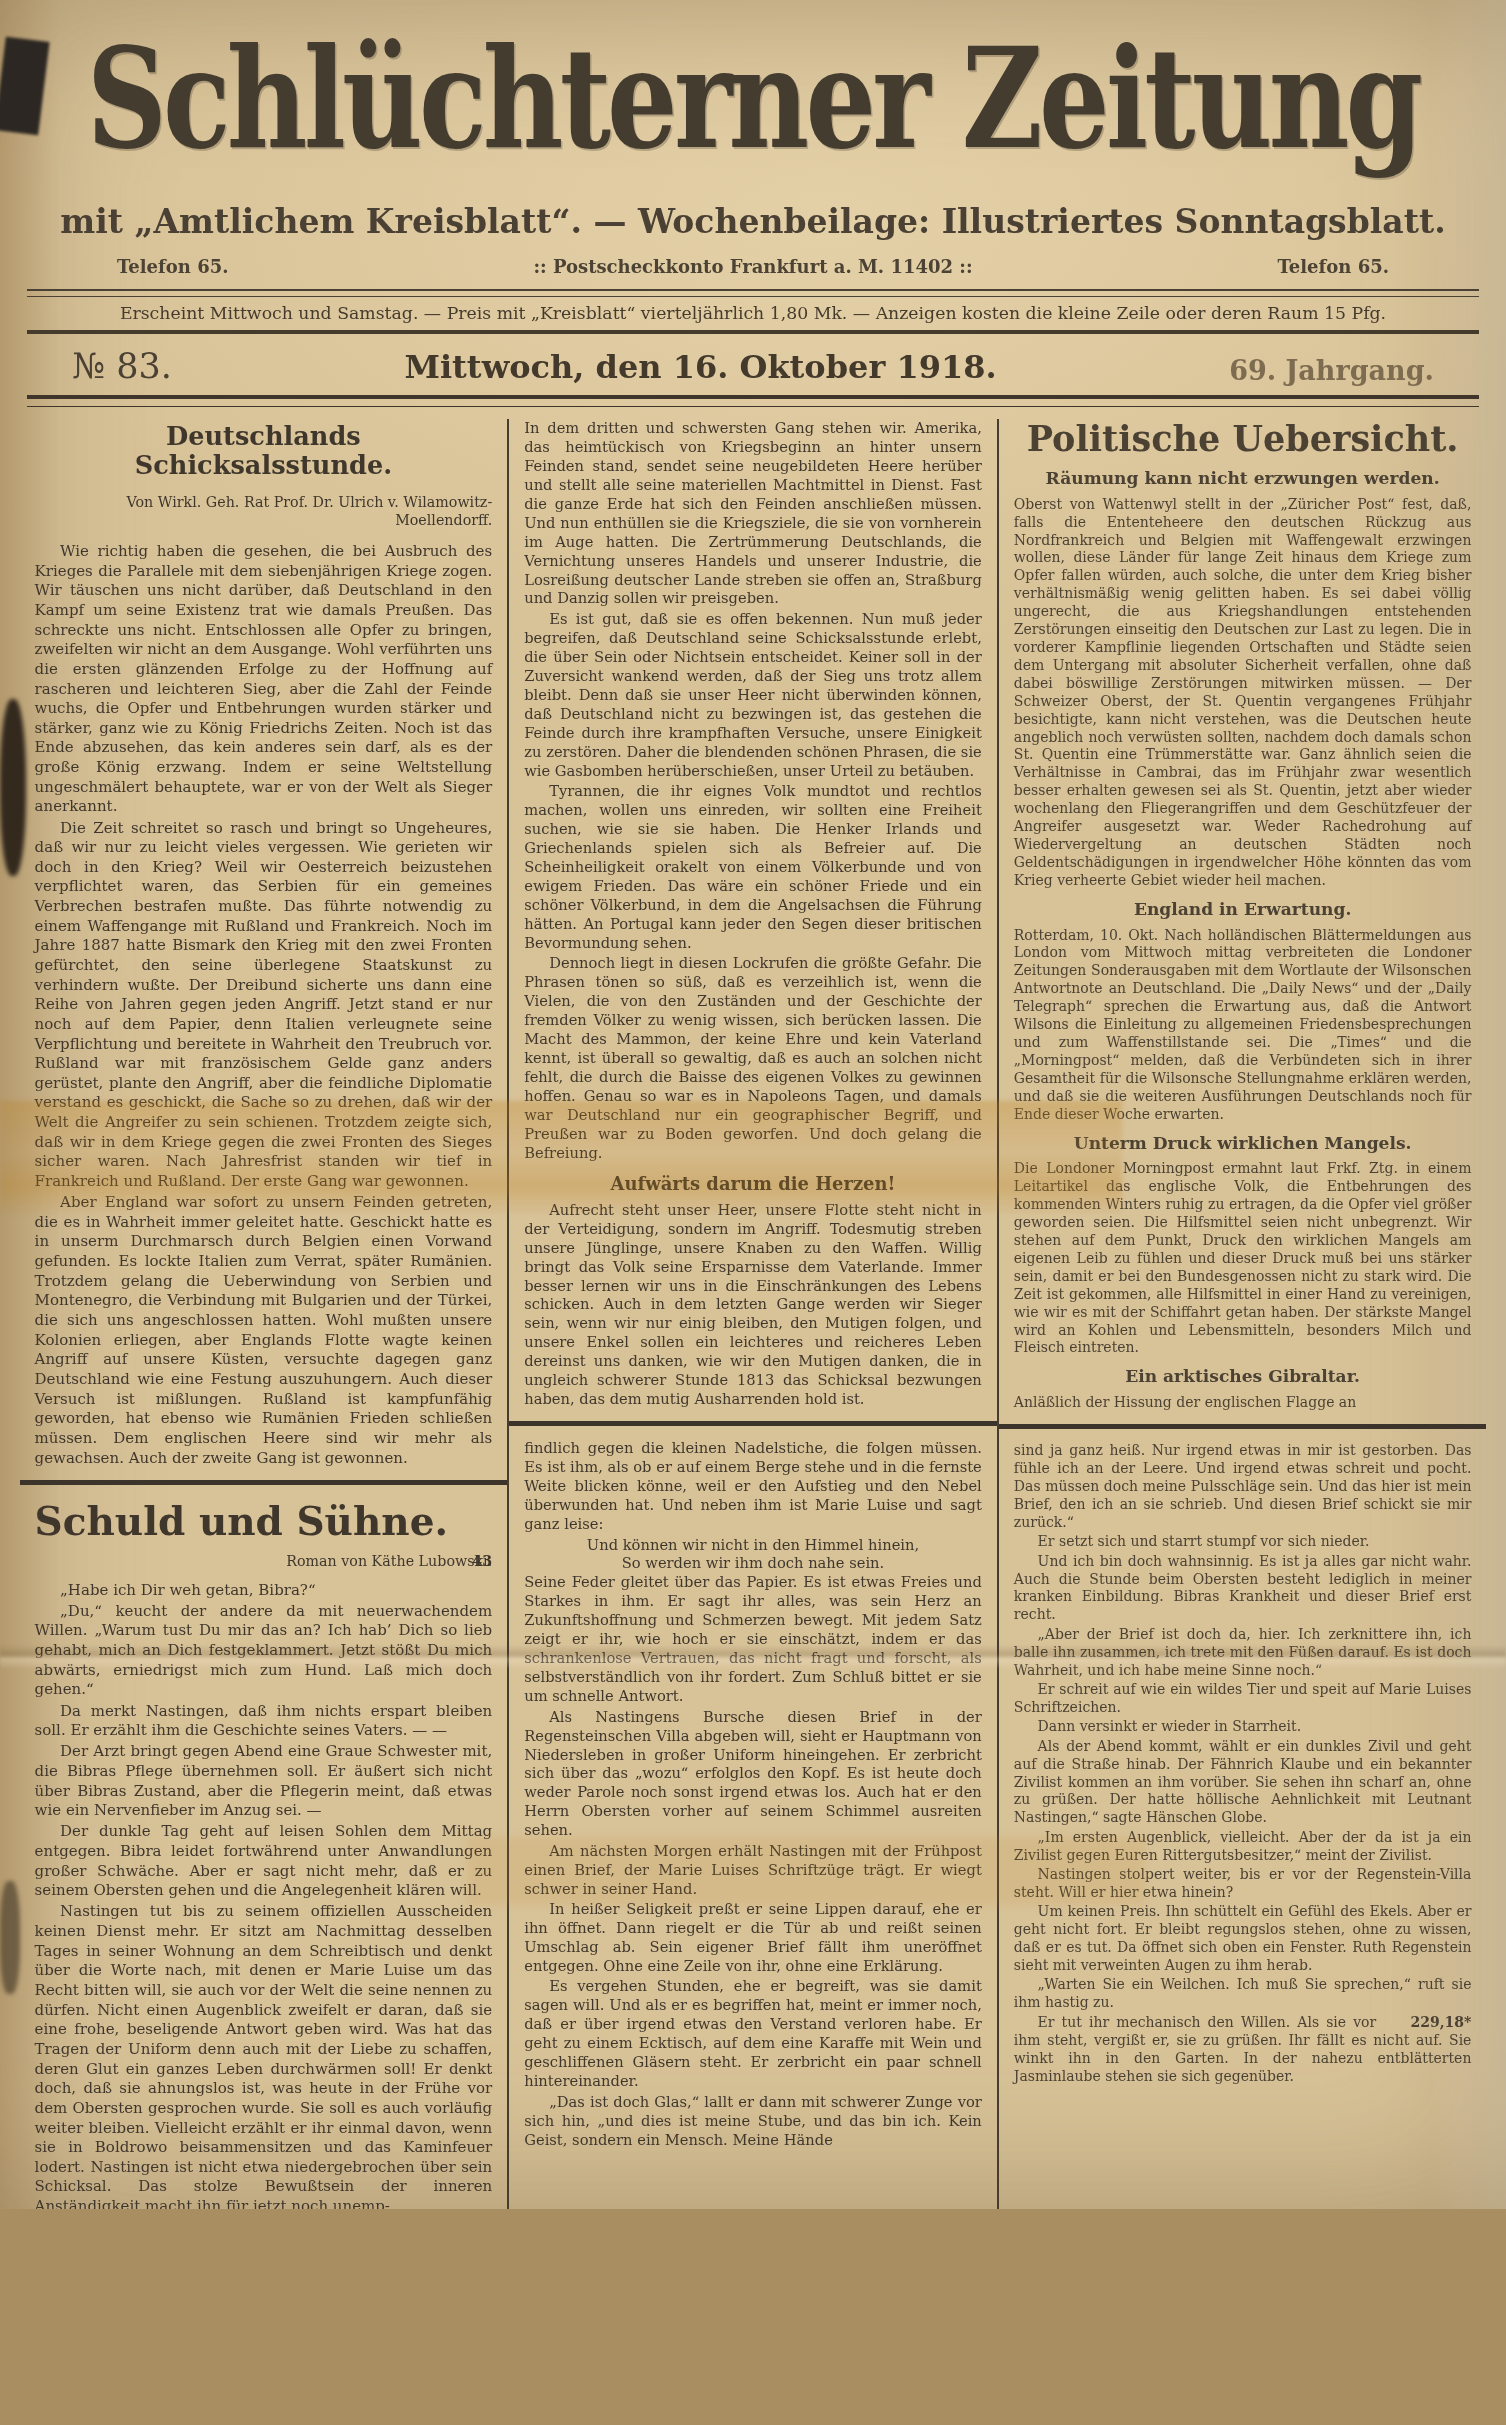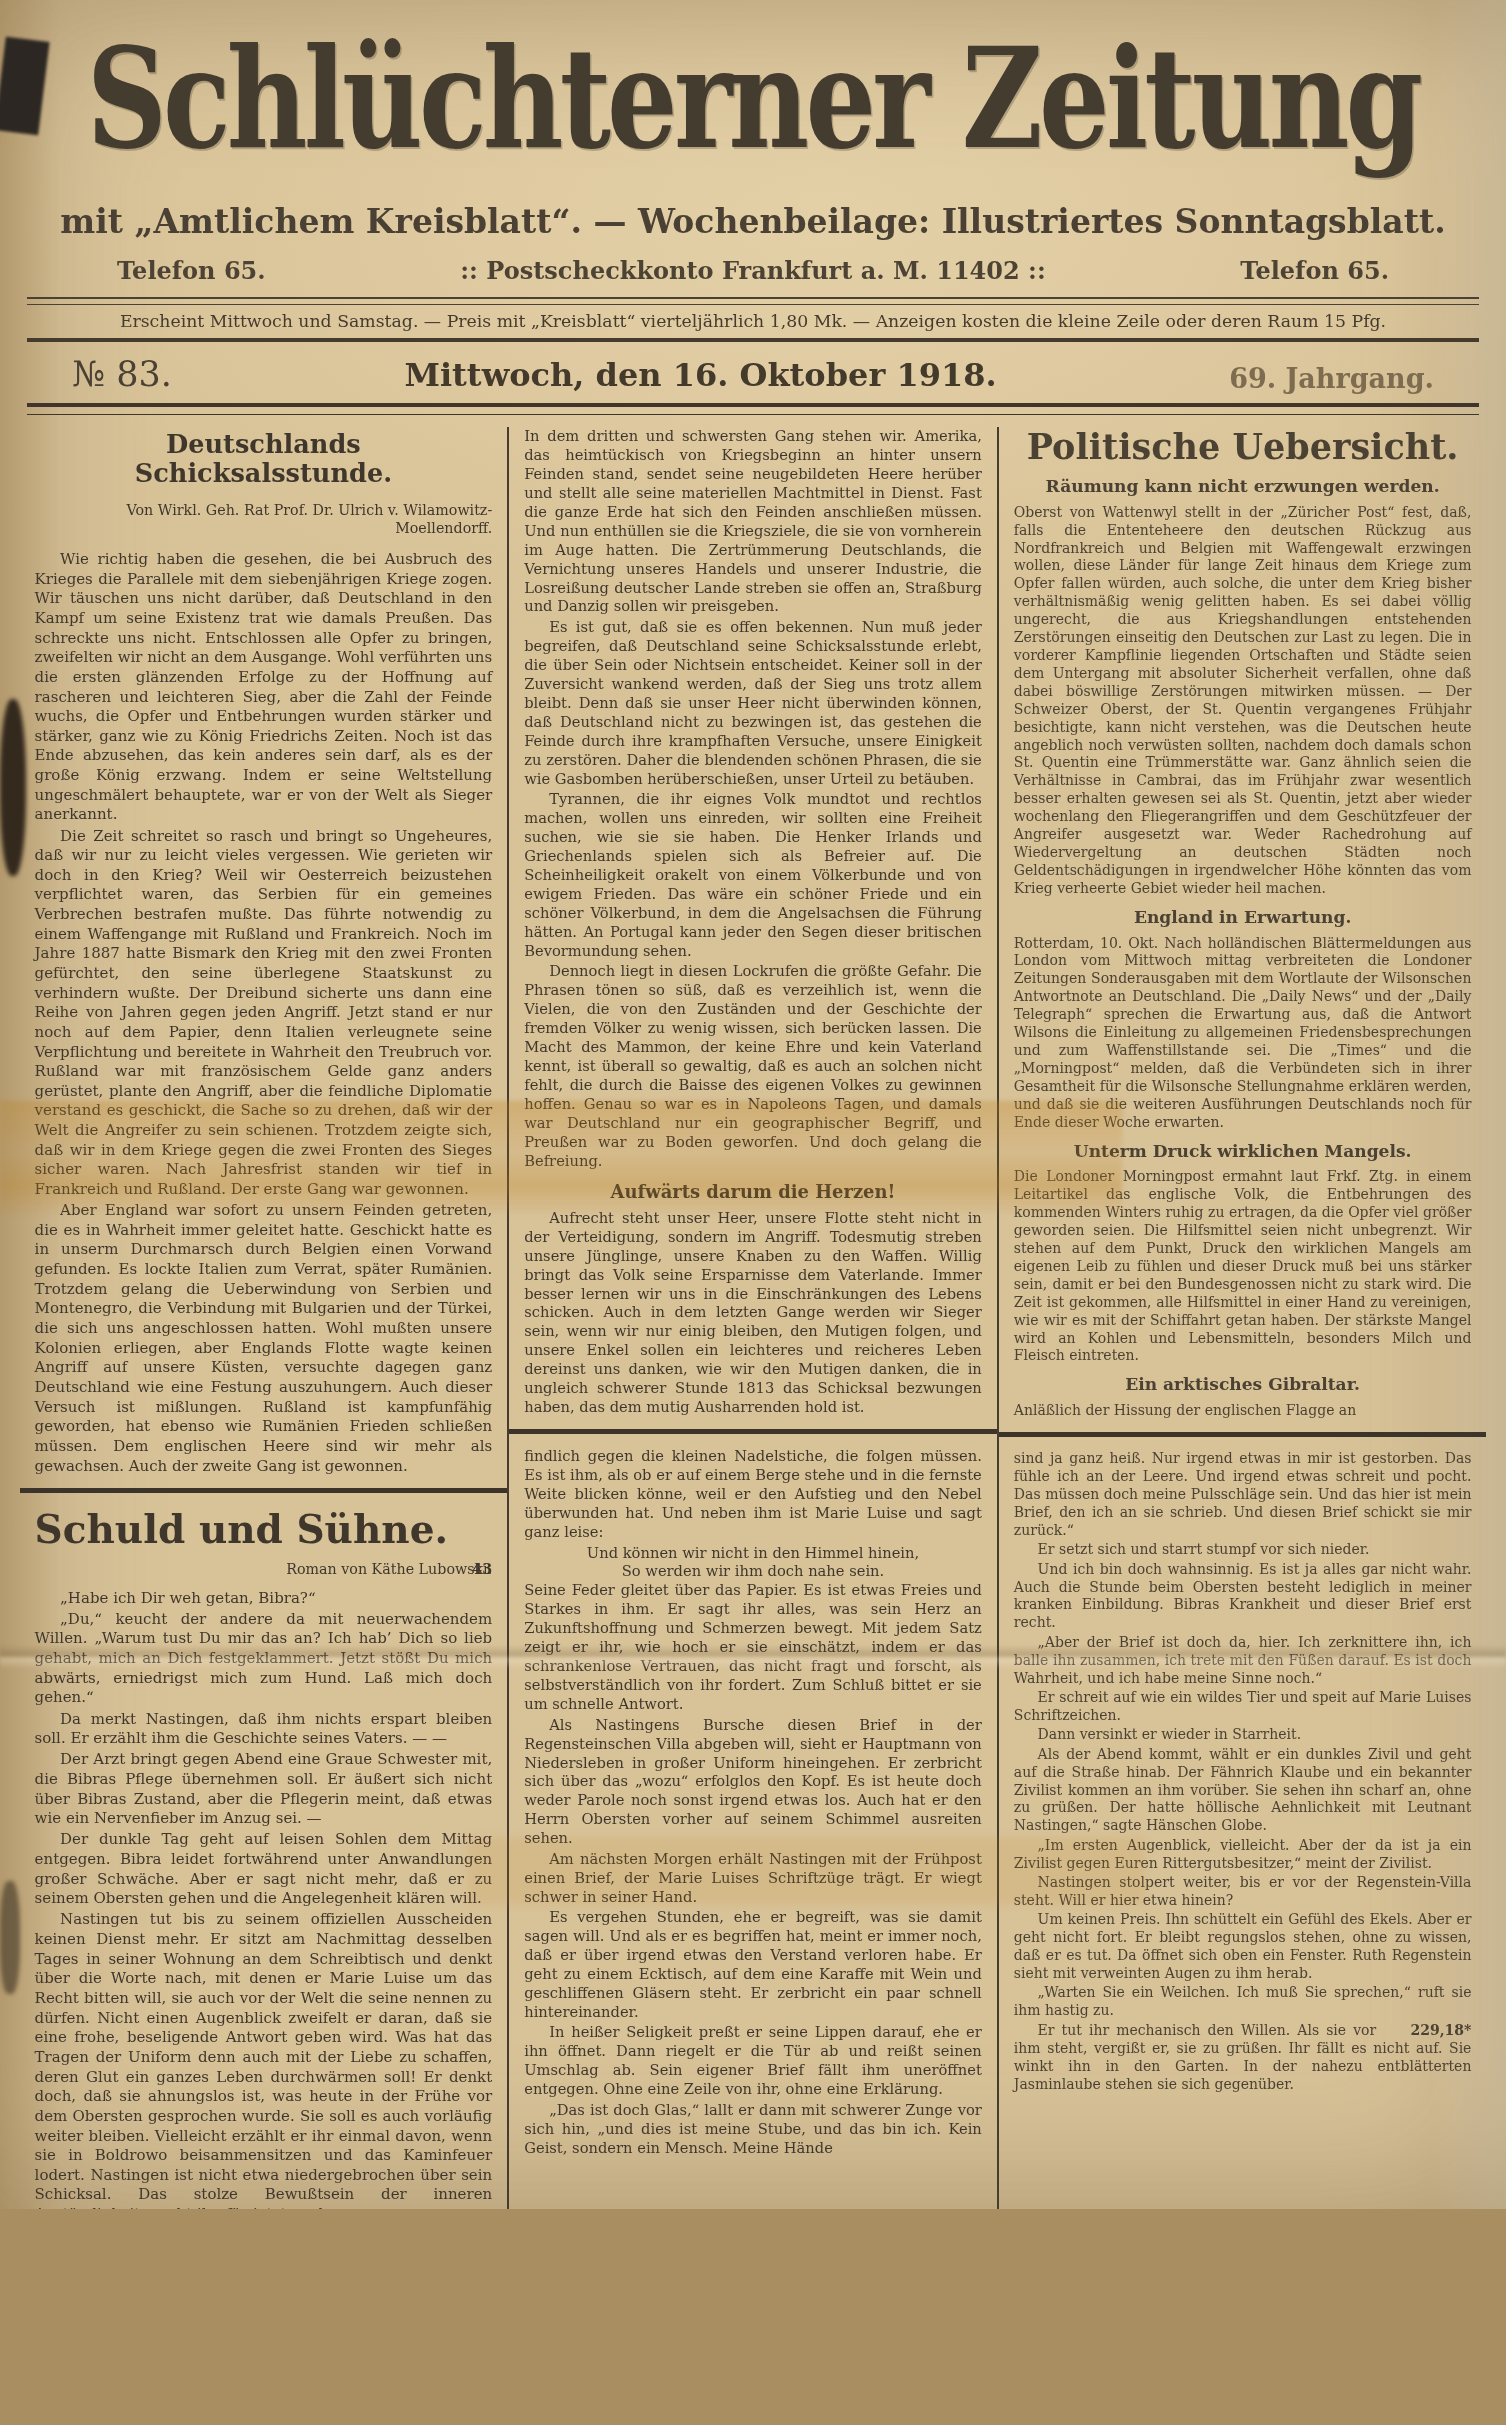--- a/index.html
+++ b/index.html
@@ -15,21 +15,21 @@
   
   .header{padding:18px 27px 0;}
   .masthead{
     font-size:111px;font-weight:bold;text-align:center;white-space:nowrap;
     letter-spacing:-3.8px;color:#453c30;
     transform:scaleY(1.24);transform-origin:top center;
     text-shadow:1.5px 1.5px 0 rgba(52,44,33,.25);
   }
   .subtitle{margin-top:54px;text-align:center;font-size:33px;font-weight:bold;color:#4a4134;}
   .contact-row{display:flex;justify-content:space-between;align-items:baseline;
-    padding:15px 90px 7.5px;font-size:24px;font-weight:bold;color:#4d4334;}
+    padding:15px 90px 7.5px;font-size:18px;font-weight:bold;color:#4d4334;}
   .hr-a{margin:4.5px 0 0;height:4.5px;border-top:2.3px solid #4a4033;border-bottom:1.5px solid #4a4033;}
   .pub-line{text-align:center;font-size:17.3px;padding:6.8px 0;color:#453b2d;}
   .hr-b{height:0;border-top:4.5px solid #453b2d;}
   .date-row{display:flex;justify-content:space-between;align-items:flex-end;padding:12px 45px 9px;}
   .issue{font-size:35px;color:#4a4033;}
   .date{font-size:32px;font-weight:bold;color:#443a2c;}
   .volume{font-size:27px;font-weight:bold;color:#7d6c50;}
   .hr-c{height:6.8px;border-top:4.5px solid #3f352a;border-bottom:1.5px solid #3f352a;}
   
   .columns{display:flex;align-items:stretch;padding:12px 19.6px 0;height:1898px;overflow:hidden;}
@@ -120,22 +120,22 @@
         <div class="para">Aufrecht steht unser Heer, unsere Flotte steht nicht in der Verteidigung, sondern im Angriff. Todesmutig streben unsere Jünglinge, unsere Knaben zu den Waffen. Willig bringt das Volk seine Ersparnisse dem Vaterlande. Immer besser lernen wir uns in die Einschränkungen des Lebens schicken. Auch in dem letzten Gange werden wir Sieger sein, wenn wir nur einig bleiben, den Mutigen folgen, und unsere Enkel sollen ein leichteres und reicheres Leben dereinst uns danken, wie wir den Mutigen danken, die in ungleich schwerer Stunde 1813 das Schicksal bezwungen haben, das dem mutig Ausharrenden hold ist.</div>
         <div class="rule-block"></div>
         <div class="para cont">findlich gegen die kleinen Nadelstiche, die folgen müssen. Es ist ihm, als ob er auf einem Berge stehe und in die fernste Weite blicken könne, weil er den Aufstieg und den Nebel überwunden hat. Und neben ihm ist Marie Luise und sagt ganz leise:</div>
         <div>
           <div class="verse">Und können wir nicht in den Himmel hinein,</div>
           <div class="verse">So werden wir ihm doch nahe sein.</div>
         </div>
         <div class="para cont">Seine Feder gleitet über das Papier. Es ist etwas Freies und Starkes in ihm. Er sagt ihr alles, was sein Herz an Zukunftshoffnung und Schmerzen bewegt. Mit jedem Satz zeigt er ihr, wie hoch er sie einschätzt, indem er das schrankenlose Vertrauen, das nicht fragt und forscht, als selbstverständlich von ihr fordert. Zum Schluß bittet er sie um schnelle Antwort.</div>
         <div class="para">Als Nastingens Bursche diesen Brief in der Regensteinschen Villa abgeben will, sieht er Hauptmann von Niedersleben in großer Uniform hineingehen. Er zerbricht sich über das „wozu“ erfolglos den Kopf. Es ist heute doch weder Parole noch sonst irgend etwas los. Auch hat er den Herrn Obersten vorher auf seinem Schimmel ausreiten sehen.</div>
         <div class="para">Am nächsten Morgen erhält Nastingen mit der Frühpost einen Brief, der Marie Luises Schriftzüge trägt. Er wiegt schwer in seiner Hand.</div>
+        <div class="para">In heißer Seligkeit preßt er seine Lippen darauf, ehe er ihn öffnet. Dann riegelt er die Tür ab und reißt seinen Umschlag ab. Sein eigener Brief fällt ihm uneröffnet entgegen. Ohne eine Zeile von ihr, ohne eine Erklärung.</div>
         <div class="para">Es vergehen Stunden, ehe er begreift, was sie damit sagen will. Und als er es begriffen hat, meint er immer noch, daß er über irgend etwas den Verstand verloren habe. Er geht zu einem Ecktisch, auf dem eine Karaffe mit Wein und geschliffenen Gläsern steht. Er zerbricht ein paar schnell hintereinander.</div>
-        <div class="para">In heißer Seligkeit preßt er seine Lippen darauf, ehe er ihn öffnet. Dann riegelt er die Tür ab und reißt seinen Umschlag ab. Sein eigener Brief fällt ihm uneröffnet entgegen. Ohne eine Zeile von ihr, ohne eine Erklärung.</div>
         <div class="para">„Das ist doch Glas,“ lallt er dann mit schwerer Zunge vor sich hin, „und dies ist meine Stube, und das bin ich. Kein Geist, sondern ein Mensch. Meine Hände</div>
       </div>
     <div class="col col-2">
         <div class="h-section">Politische Uebersicht.</div>
         <div class="crosshead">Räumung kann nicht erzwungen werden.</div>
         <div class="para cont">Oberst von Wattenwyl stellt in der „Züricher Post“ fest, daß, falls die Ententeheere den deutschen Rückzug aus Nordfrankreich und Belgien mit Waffengewalt erzwingen wollen, diese Länder für lange Zeit hinaus dem Kriege zum Opfer fallen würden, auch solche, die unter dem Krieg bisher verhältnismäßig wenig gelitten haben. Es sei dabei völlig ungerecht, die aus Kriegshandlungen entstehenden Zerstörungen einseitig den Deutschen zur Last zu legen. Die in vorderer Kampflinie liegenden Ortschaften und Städte seien dem Untergang mit absoluter Sicherheit verfallen, ohne daß dabei böswillige Zerstörungen mitwirken müssen. — Der Schweizer Oberst, der St. Quentin vergangenes Frühjahr besichtigte, kann nicht verstehen, was die Deutschen heute angeblich noch verwüsten sollten, nachdem doch damals schon St. Quentin eine Trümmerstätte war. Ganz ähnlich seien die Verhältnisse in Cambrai, das im Frühjahr zwar wesentlich besser erhalten gewesen sei als St. Quentin, jetzt aber wieder wochenlang den Fliegerangriffen und dem Geschützfeuer der Angreifer ausgesetzt war. Weder Rachedrohung auf Wiedervergeltung an deutschen Städten noch Geldentschädigungen in irgendwelcher Höhe könnten das vom Krieg verheerte Gebiet wieder heil machen.</div>
         <div class="crosshead">England in Erwartung.</div>
         <div class="para cont">Rotterdam, 10. Okt. Nach holländischen Blättermeldungen aus London vom Mittwoch mittag verbreiteten die Londoner Zeitungen Sonderausgaben mit dem Wortlaute der Wilsonschen Antwortnote an Deutschland. Die „Daily News“ und der „Daily Telegraph“ sprechen die Erwartung aus, daß die Antwort Wilsons die Einleitung zu allgemeinen Friedensbesprechungen und zum Waffenstillstande sei. Die „Times“ und die „Morningpost“ melden, daß die Verbündeten sich in ihrer Gesamtheit für die Wilsonsche Stellungnahme erklären werden, und daß sie die weiteren Ausführungen Deutschlands noch für Ende dieser Woche erwarten.</div>
         <div class="crosshead">Unterm Druck wirklichen Mangels.</div>
         <div class="para cont">Die Londoner Morningpost ermahnt laut Frkf. Ztg. in einem Leitartikel das englische Volk, die Entbehrungen des kommenden Winters ruhig zu ertragen, da die Opfer viel größer geworden seien. Die Hilfsmittel seien nicht unbegrenzt. Wir stehen auf dem Punkt, Druck den wirklichen Mangels am eigenen Leib zu fühlen und dieser Druck muß bei uns stärker sein, damit er bei den Bundesgenossen nicht zu stark wird. Die Zeit ist gekommen, alle Hilfsmittel in einer Hand zu vereinigen, wie wir es mit der Schiffahrt getan haben. Der stärkste Mangel wird an Kohlen und Lebensmitteln, besonders Milch und Fleisch eintreten.</div>

